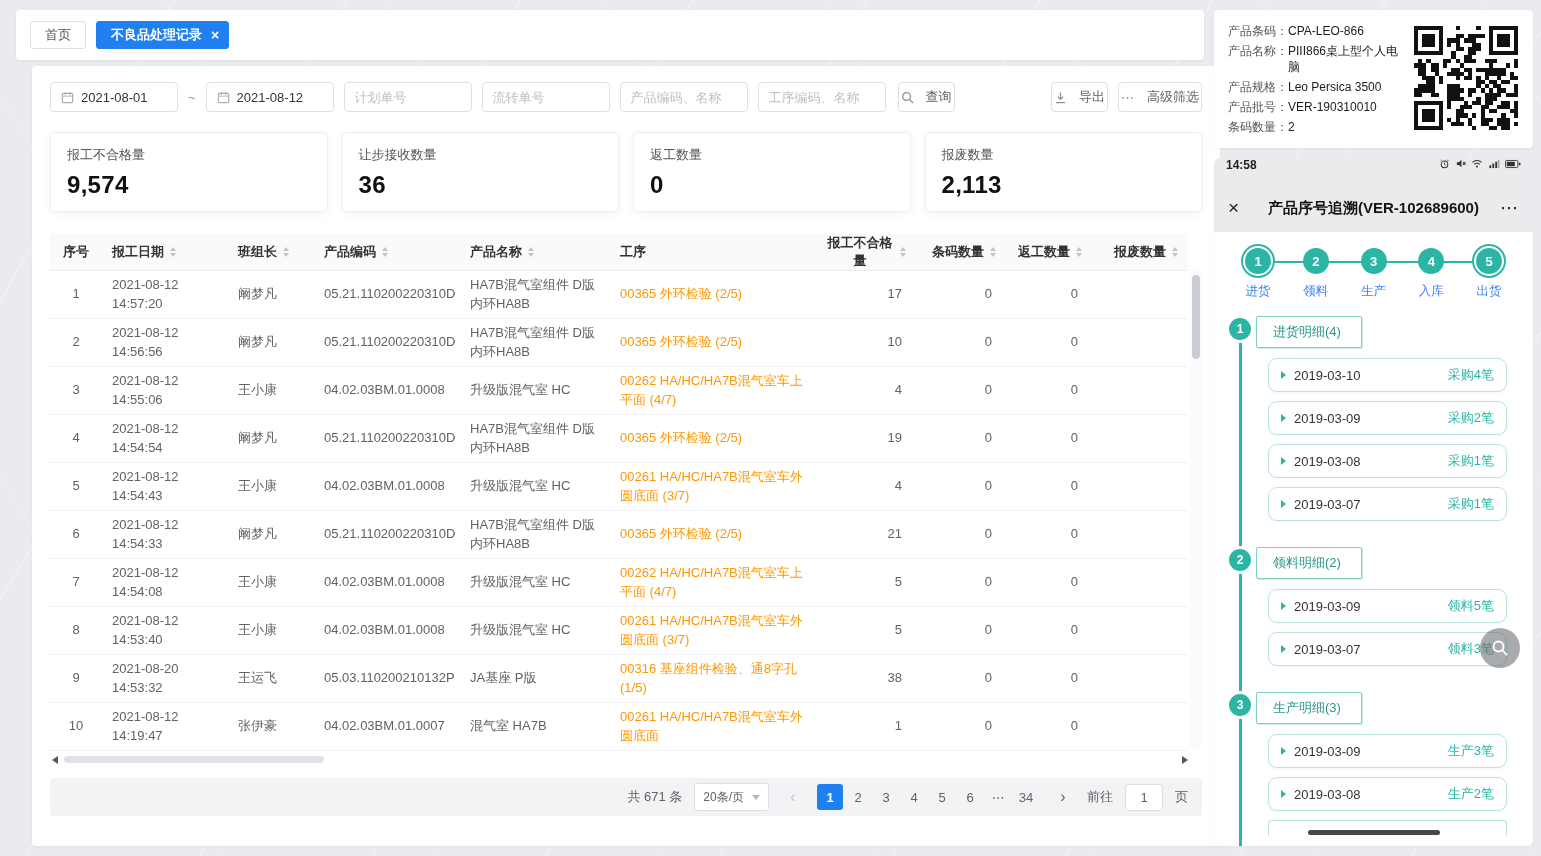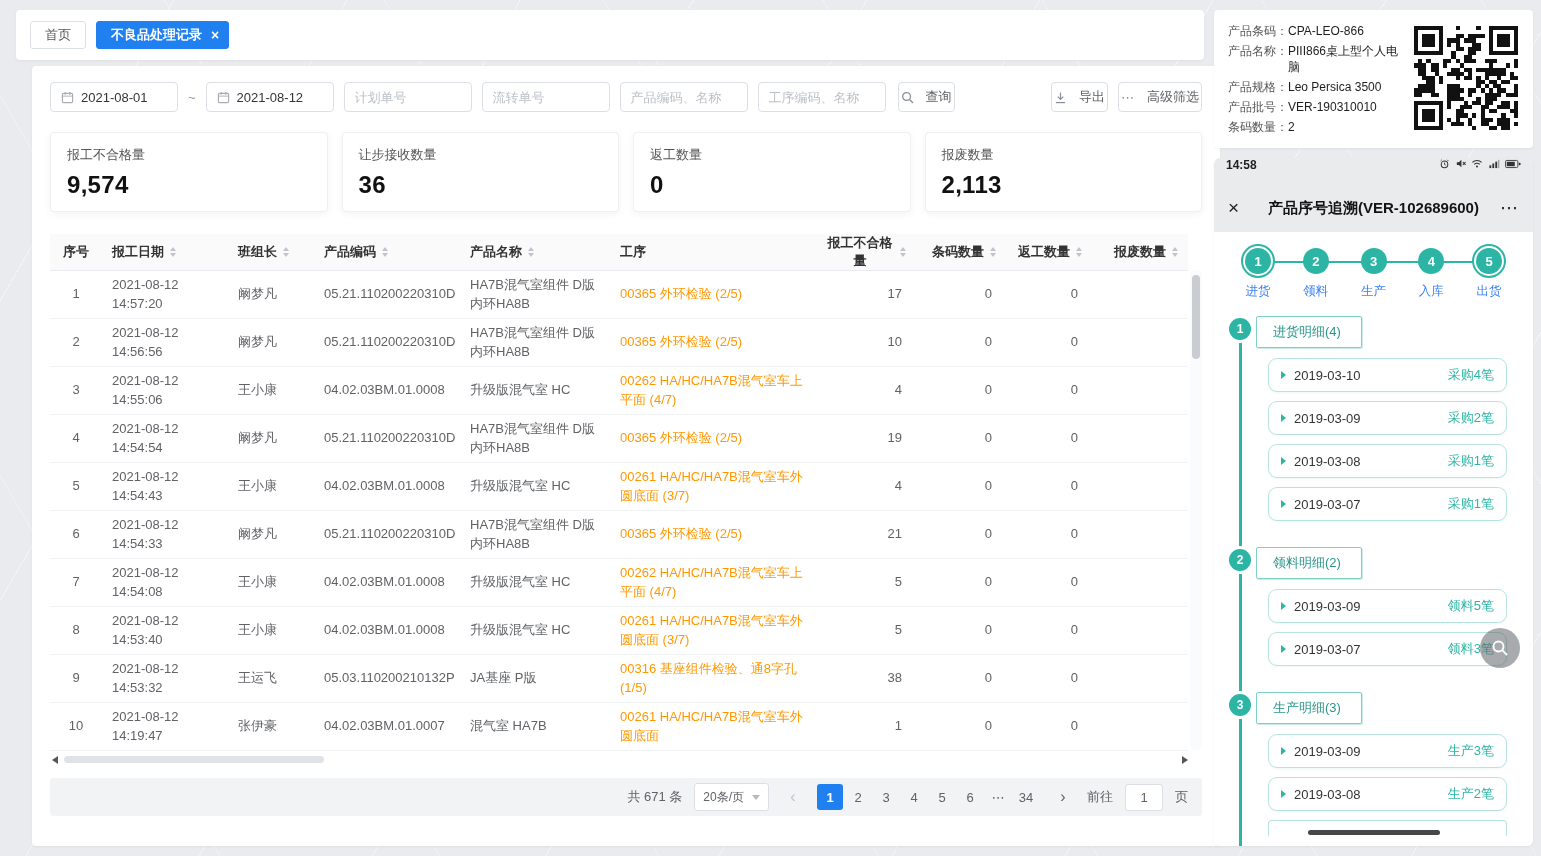--- a/index.html
+++ b/index.html
@@ -403,21 +403,21 @@
           <td>04.02.03BM.01.0008</td>
           <td>升级版混气室 HC</td>
           <td class="c-proc">00261 HA/HC/HA7B混气室车外圆底面 (3/7)</td>
           <td class="c-num">5</td>
           <td class="c-num">0</td>
           <td class="c-num">0</td>
           <td class="c-num"></td>
         </tr>
           <tr class="trow">
           <td class="c-no">9</td>
-          <td>2021-08-12 14:53:32</td>
+          <td>2021-08-20 14:53:32</td>
           <td>王运飞</td>
           <td>05.03.110200210132P</td>
           <td>JA基座 P版</td>
           <td class="c-proc">00316 基座组件检验、通8字孔 (1/5)</td>
           <td class="c-num">38</td>
           <td class="c-num">0</td>
           <td class="c-num">0</td>
           <td class="c-num"></td>
         </tr>
           <tr class="trow">

